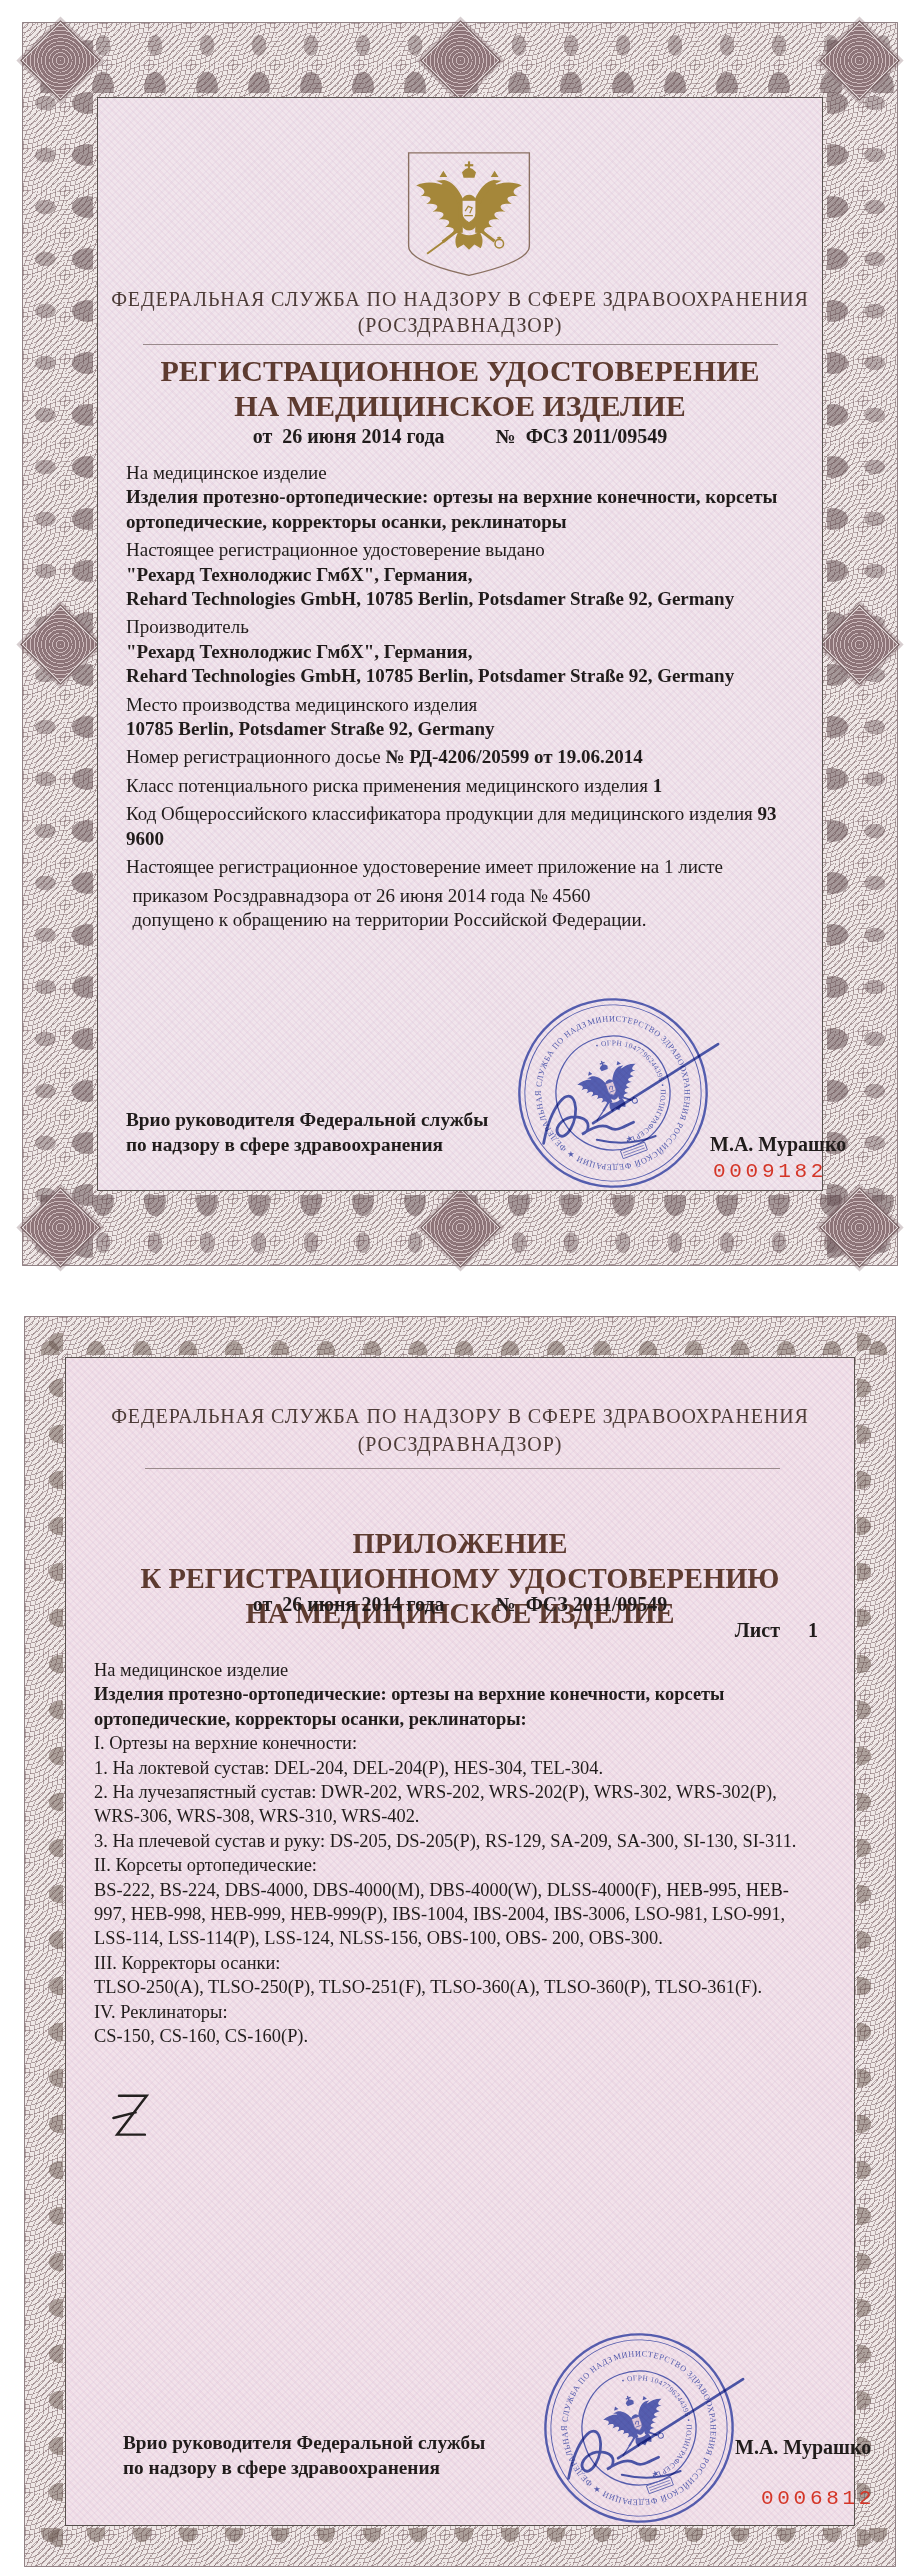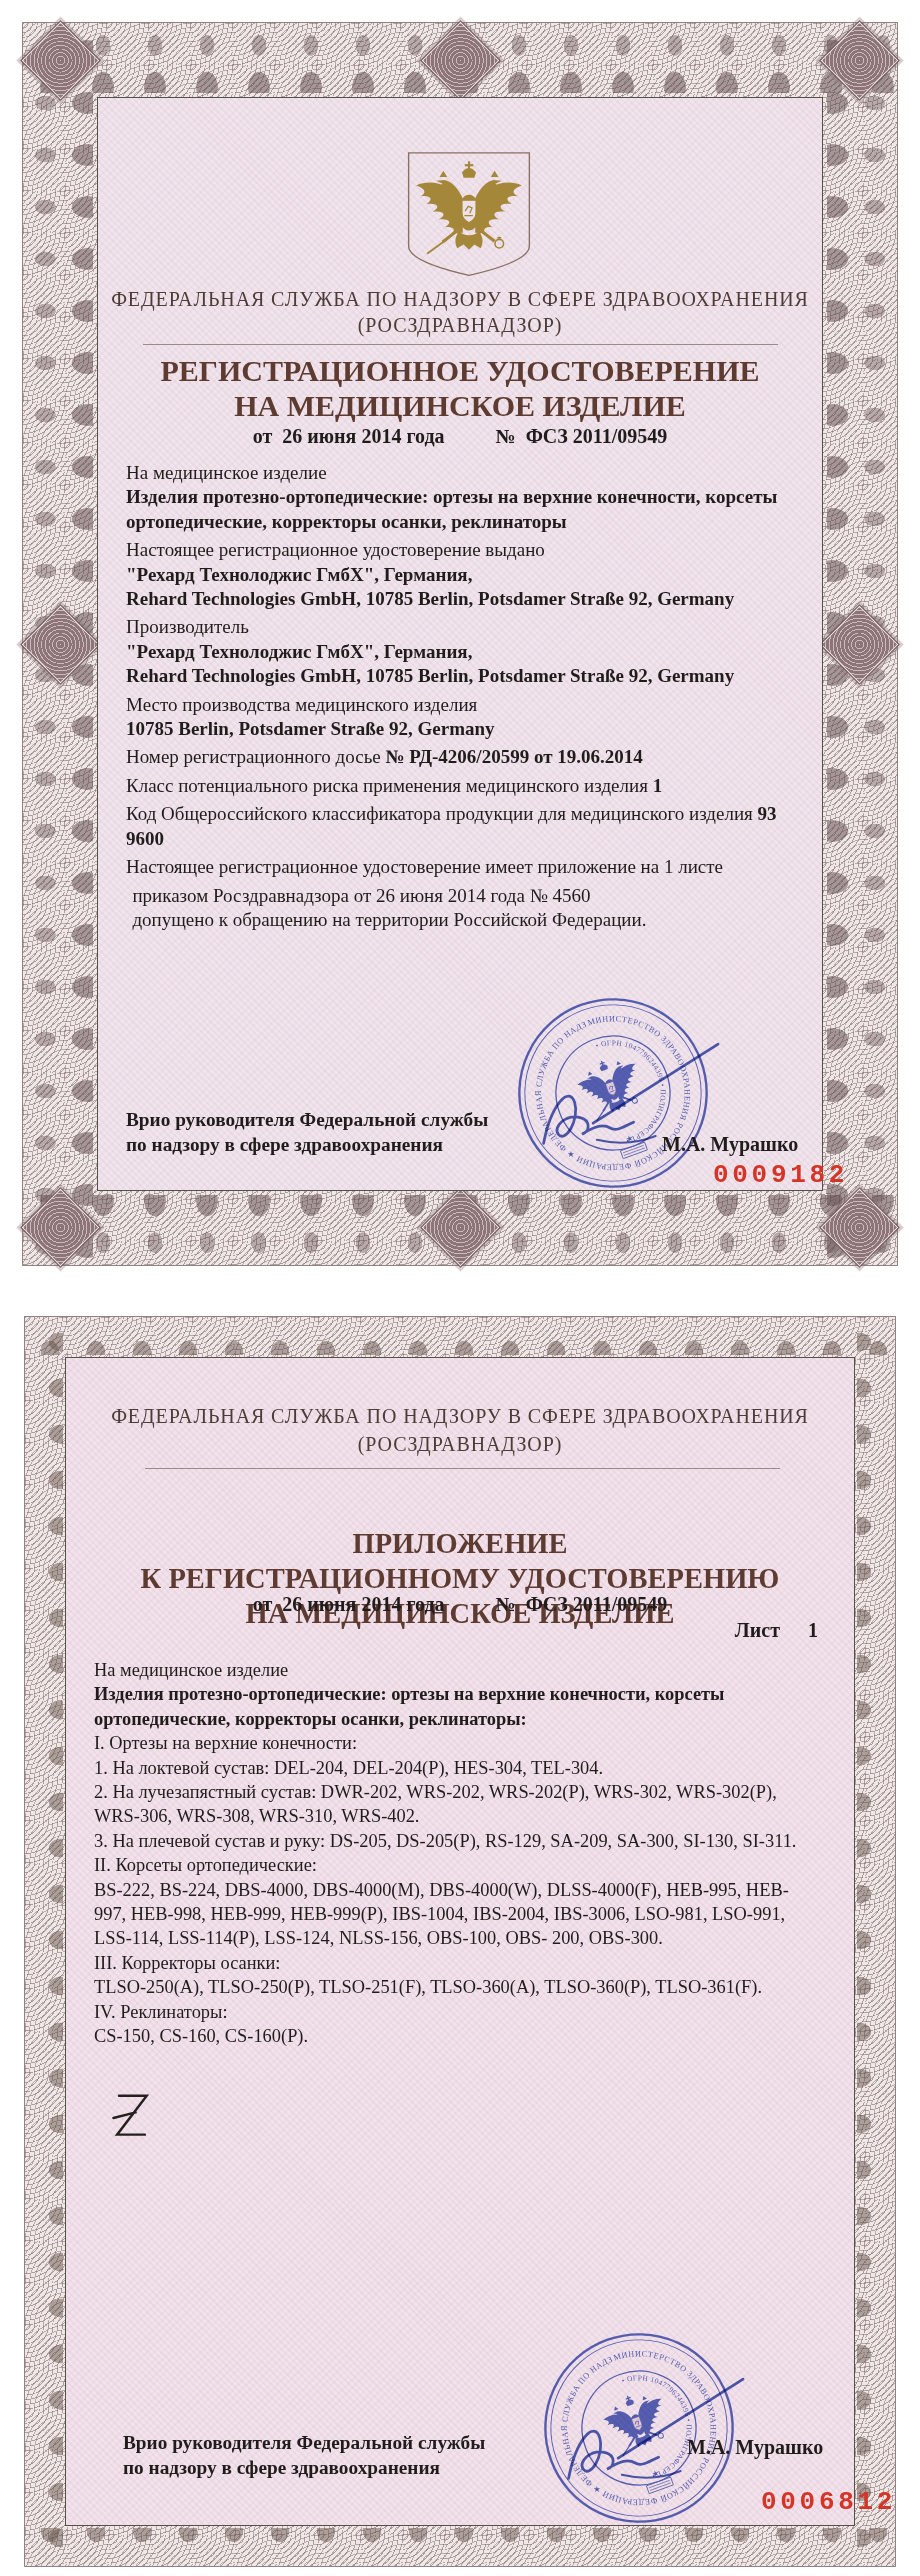--- a/index.html
+++ b/index.html
@@ -65,26 +65,26 @@
   .doc-body p.sp{margin-top:4px;}
   .doc-body p.ind{padding-left:6.4px;}
   .doc-body .b{font-weight:bold;}
   .p1 .doc-body{top:438px;left:103px;width:673px;font-size:19px;line-height:24.4px;}
   .p2 .doc-body{top:341px;left:69px;width:719px;font-size:18.4px;line-height:24.4px;}
 
   .sheet{position:absolute;font-weight:bold;font-size:20px;}
   .sheet .gap{display:inline-block;width:28px;}
 
   .sig-role{position:absolute;font-weight:bold;font-size:19.3px;line-height:25px;}
-  .sig-name{position:absolute;font-weight:bold;font-size:20px;white-space:pre;}
+  .sig-name{position:absolute;font-weight:bold;font-size:20px;white-space:pre;margin-left:48px;}
 
   .stamp{position:absolute;color:var(--stamp-blue,#4355b6);opacity:.88;mix-blend-mode:multiply;}
   .signature{position:absolute;color:var(--signature-blue,#3f51ad);opacity:.9;mix-blend-mode:multiply;}
-  .serial{position:absolute;font-family:"Liberation Mono",monospace;font-weight:bold;
-    font-size:26px;letter-spacing:3.7px;color:var(--serial-red,#d43527);}
+  .serial{position:absolute;font-family:"Liberation Mono",monospace;font-weight:normal;
+    font-size:21px;letter-spacing:3.7px;color:var(--serial-red,#d43527);}
   .emblem{position:absolute;color:var(--gold,#a5873a);}
   .zmark{position:absolute;}
 </style>
 </head>
 <body>
 
 <svg width="0" height="0" style="position:absolute">
   <defs>
     <g id="imperial-eagle">
       <path id="eagle-wing" fill="currentColor" d="M72 54 C58 32 32 24 12 33 C24 37 26 43 17 47 C31 45 35 51 25 57 C40 55 44 61 33 67 C48 65 52 71 41 77 C55 75 59 81 49 87 C60 85 64 91 57 95 L72 94 Z"></path>

